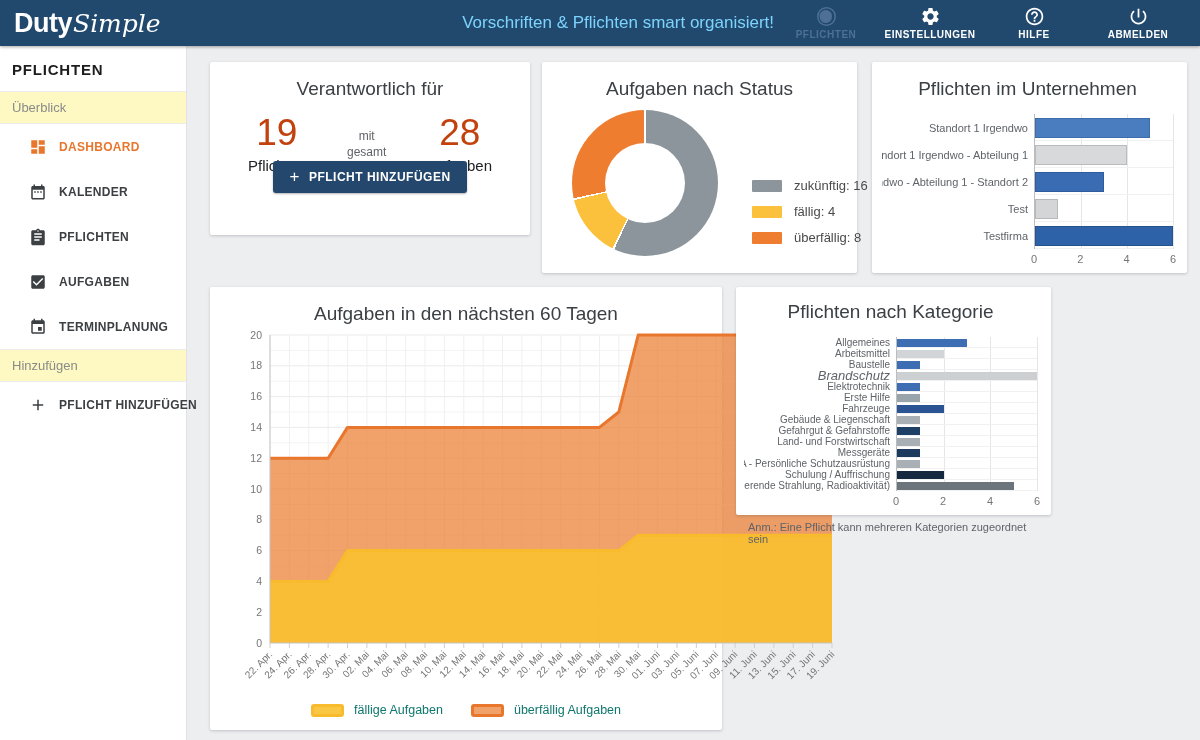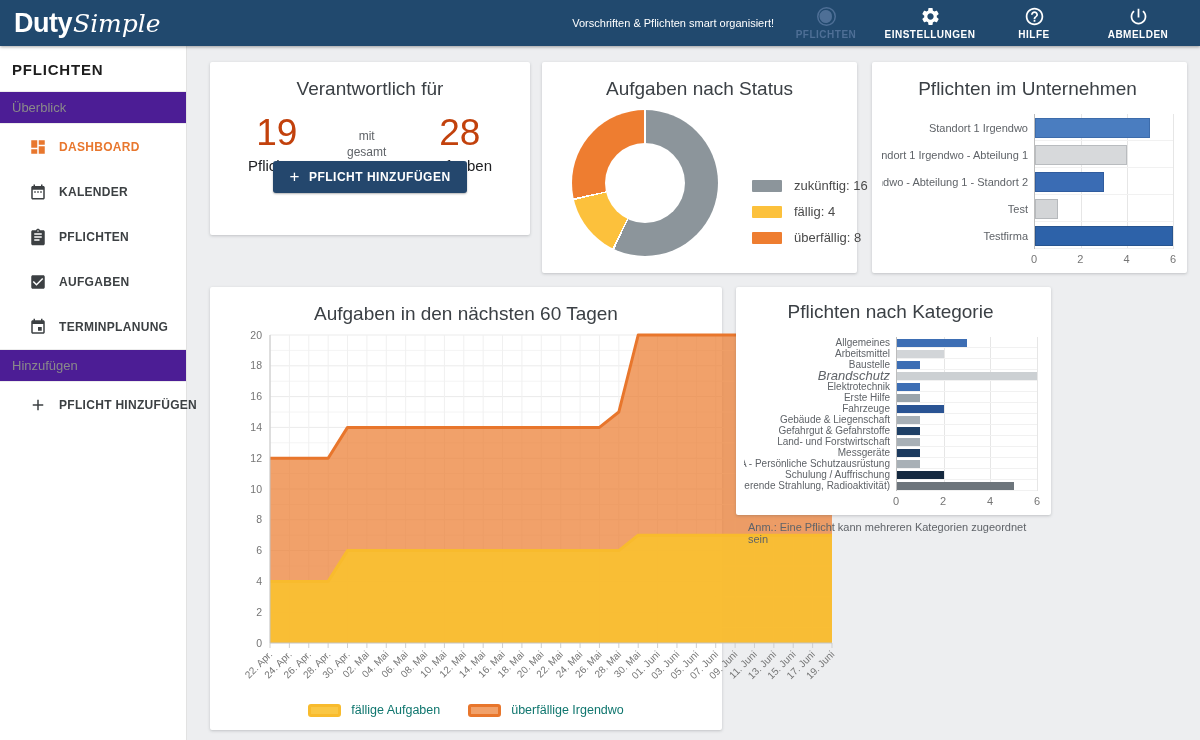--- a/index.html
+++ b/index.html
@@ -7,34 +7,34 @@
               font-family:"Liberation Sans", sans-serif; }
 
   
   .navbar { position:absolute; top:0; left:0; width:1200px; height:46px;
             background:#21496e; display:flex; align-items:center; z-index:10;
             box-shadow:0 1px 3px rgba(0,0,0,.35);text-align:right; }
   .brand { display:flex; align-items:baseline; padding-left:14px; cursor:pointer; }
   .brand-bold { color:#fff; font-size:27px; font-weight:800; letter-spacing:-0.5px; }
   .brand-script { color:#fff; font-size:25px; font-style:italic;
                   font-family:"DejaVu Serif", serif; margin-left:1px; }
-  .tagline { color:#ffffff; font-size:11px; margin-left:17px; flex:1; }
+  .tagline { color:#7dd3fc; font-size:17px; margin-left:17px; flex:1; }
   .nav-items { display:flex; align-items:center; height:100%; padding-right:10px; }
   .nav-item { display:flex; flex-direction:column; align-items:center; justify-content:center;
               color:#fff; width:104px; height:100%; cursor:pointer; }
   .nav-item.muted { color:#4e6f96; cursor:default; }
   .nav-item svg { width:21px; height:21px; margin-bottom:2px; }
   .nav-item .nav-label { font-size:10px; font-weight:700; letter-spacing:.5px; }
 
   
   .sidebar { position:absolute; top:46px; left:0; width:187px; height:694px;
              background:#fff; border-right:1px solid #e2e2e2; }
   .sidebar-title { font-size:15px; font-weight:700; letter-spacing:.8px; color:#1d1d1d;
                    padding:15px 16px 13px 12px; }
-  .side-section { background:#4c1d95; border-top:1px solid #ececec; border-bottom:1px solid #ececec;
+  .side-section { background:#fef9c3; border-top:1px solid #ececec; border-bottom:1px solid #ececec;
                   color:#8a8a8a; font-size:13px; padding:8px 12px; }
   .side-item { display:flex; align-items:center; height:45px; padding-left:29px;
                color:#3c4043; cursor:pointer; background:#fff; }
   .side-item svg { width:18px; height:18px; margin-right:12px; flex:none; }
   .side-item .side-label { font-size:12px; font-weight:700; letter-spacing:.3px; white-space:nowrap; }
   .side-item.active { color:#e8772e; }
 
   
   .main { position:absolute; top:46px; left:188px; width:1012px; height:694px;
           padding:16px 12px 0 22px; }
@@ -424,21 +424,21 @@
           <text transform="translate(589.6206896551724,330) rotate(-45)" text-anchor="end" font-size="10" fill="#757575">17. Juni</text>
           <text transform="translate(609,330) rotate(-45)" text-anchor="end" font-size="10" fill="#757575">19. Juni</text>
         </svg>
       <div class="area-legend" id="area-legend">
           <div class="legend-item">
             <span class="area-swatch" style="background: rgba(250, 193, 48, 0.9); border: 3px solid rgb(248, 187, 45);"></span>
             <span class="legend-label">fällige Aufgaben</span>
           </div>
           <div class="legend-item">
             <span class="area-swatch" style="background: rgba(236, 125, 49, 0.72); border: 3px solid rgb(232, 118, 44);"></span>
-            <span class="legend-label">überfällige Irgendwo</span>
+            <span class="legend-label">überfällig Aufgaben</span>
           </div>
         </div>
     </div>
 
     <div class="card card-kategorie">
       <div class="card-title">Pflichten nach Kategorie</div>
       <div id="kategorie-chart">
           <div class="hbar">
             <div class="hbar-labels" style="width: 152px;">
               <div class="hbar-label" style="height: 11px; font-size: 10px;">Allgemeines</div>

